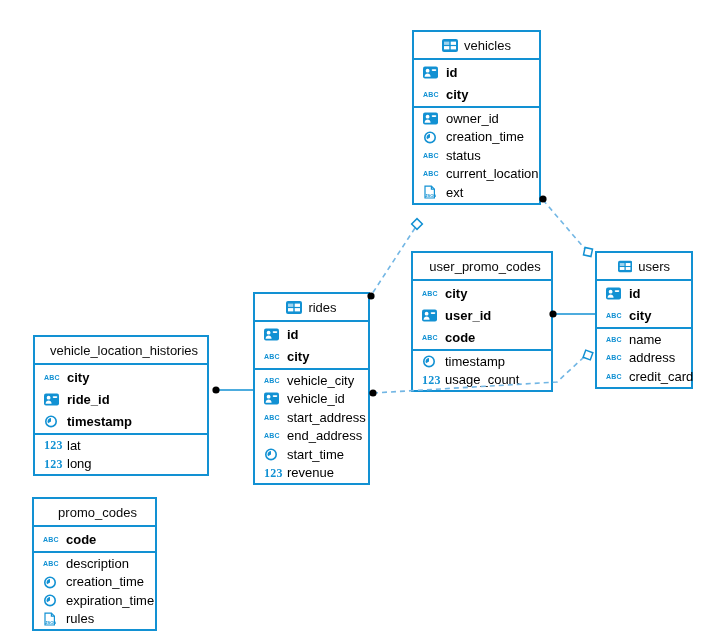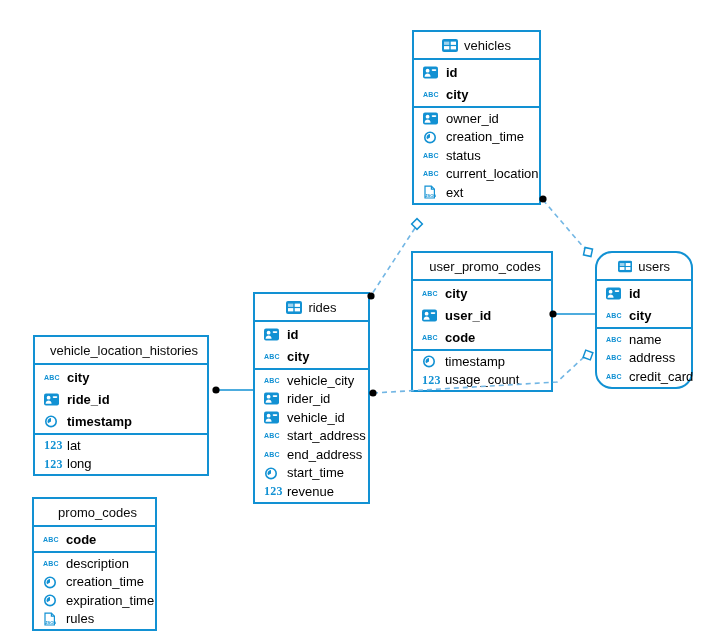--- a/index.html
+++ b/index.html
@@ -168,21 +168,21 @@
           <span>timestamp</span>
         </div>
         <div class="row col">
           <span class="ticon">
             <span class="tnum">123</span>
           </span>
           <span>usage_count</span>
         </div>
       </div>
     </div>
-    <div class="table-card" style="left: 595px; top: 251px; width: 98px; border-radius: 17px;">
+    <div class="table-card" style="left: 595px; top: 251px; width: 98px;">
       <div class="tbl-header">
         <svg width="16" height="13" viewBox="0 0 16 13">
           <rect width="16" height="13" rx="2" fill="#1291d3"></rect>
           <rect x="2" y="2.6" width="5.3" height="3.3" fill="#9fd3ee"></rect>
           <rect x="8.7" y="2.6" width="5.3" height="3.3" fill="#fff"></rect>
           <rect x="2" y="7.1" width="5.3" height="3.3" fill="#fff"></rect>
           <rect x="8.7" y="7.1" width="5.3" height="3.3" fill="#fff"></rect>
         </svg>
         <span class="tname">users</span>
       </div>
@@ -257,31 +257,20 @@
           <span>city</span>
         </div>
       </div>
       <div class="divider"></div>
       <div class="rows">
         <div class="row col">
           <span class="ticon">
             <span class="ttext">ABC</span>
           </span>
           <span>vehicle_city</span>
-        </div>
-        <div class="row col">
-          <span class="ticon">
-            <svg width="15" height="13" viewBox="0 0 15 13">
-              <rect x="0" y="0.5" width="15" height="12" rx="2" fill="#1291d3"></rect>
-              <circle cx="4.6" cy="4.7" r="1.9" fill="#fff"></circle>
-              <path d="M1.6 10.7 C1.6 8.4 3.2 7.4 4.6 7.4 C6 7.4 7.6 8.4 7.6 10.7 Z" fill="#fff"></path>
-              <rect x="8.7" y="3.3" width="4.6" height="1.6" rx="0.8" fill="#fff"></rect>
-            </svg>
-          </span>
-          <span>rider_id</span>
         </div>
         <div class="row col">
           <span class="ticon">
             <svg width="15" height="13" viewBox="0 0 15 13">
               <rect x="0" y="0.5" width="15" height="12" rx="2" fill="#1291d3"></rect>
               <circle cx="4.6" cy="4.7" r="1.9" fill="#fff"></circle>
               <path d="M1.6 10.7 C1.6 8.4 3.2 7.4 4.6 7.4 C6 7.4 7.6 8.4 7.6 10.7 Z" fill="#fff"></path>
               <rect x="8.7" y="3.3" width="4.6" height="1.6" rx="0.8" fill="#fff"></rect>
             </svg>
           </span>

